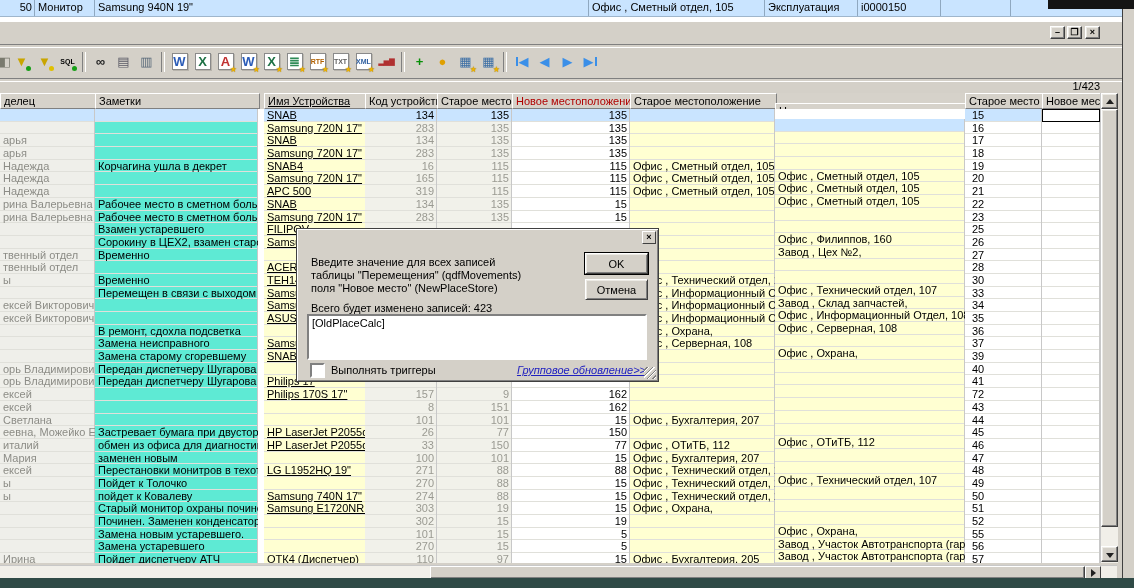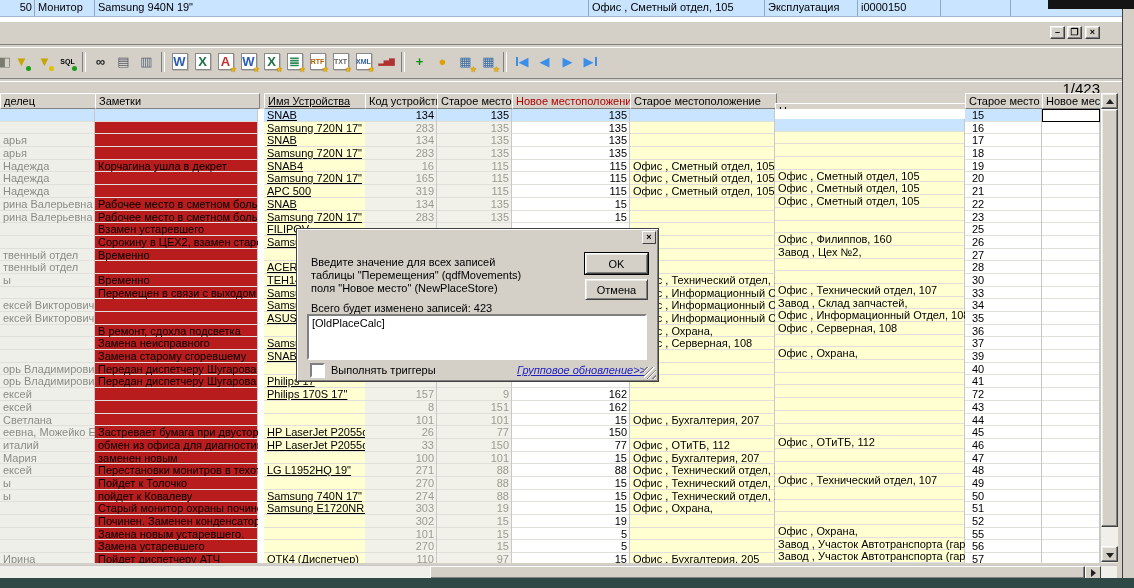--- a/index.html
+++ b/index.html
@@ -38,42 +38,42 @@
   .tb-btn .g.small{font-size:7px;font-weight:bold;letter-spacing:0;}
   .tb-btn .g.bold{font-weight:bold;}
   .tb-btn .doc{background:#FFF;border:1px solid #8A8A8A;width:14px;height:15px;display:flex;
     align-items:center;justify-content:center;font-weight:bold;box-shadow:1px 1px 0 #B8B4AC;}
   .tb-btn .star{position:absolute;right:0;bottom:-1px;font-size:8px;line-height:8px;color:#F0B400;text-shadow:0 0 1px #806000;}
   .tb-btn .dot{position:absolute;right:2px;bottom:2px;width:5px;height:5px;border-radius:50%;}
   .tb-btn .bar{display:inline-block;width:2px;height:9px;background:#3B8FE8;margin:0 1px;}
   .tb-sep{width:2px;height:20px;border-left:1px solid #808080;border-right:1px solid #FFF;margin:0 3px;flex:0 0 auto;}
   .tb-half{width:10px;overflow:hidden;}
 
-  .rec-counter{position:absolute;top:80px;right:34px;font-size:15px;}
+  .rec-counter{position:absolute;top:80px;right:34px;font-size:11px;}
 
   
   .grid-hdr{position:absolute;left:0;top:93px;width:1100px;height:16px;background:#D6D2CA;}
   .hcell{position:absolute;top:0;height:14px;line-height:14px;padding:0 3px;white-space:nowrap;overflow:hidden;
     background:#D6D2CA;border:1px solid;border-color:#FFF #808080 #808080 #FFF;box-sizing:content-box;}
   .hdr-red{color:#B00000;}
   .c-owner{left:0;width:95px;} .c-notes{left:95px;width:163px;} .c-device{left:264px;width:107px;text-decoration:underline;}
   .c-code{left:365px;width:72px;} .c-oldid{left:437px;width:75px;} .c-newid{left:512px;width:118px;}
   .c-oldloc{left:630px;width:145px;} .c-newloc{left:775px;width:190px;margin-top:10px;}
   .c-oldplace{left:965px;width:77px;} .c-newplace{left:1042px;width:58px;}
   .hcell.c-owner{width:89px;} .hcell.c-notes{width:157px;} .hcell.c-device{width:101px;}
   .hcell.c-code{width:66px;} .hcell.c-oldid{width:69px;} .hcell.c-newid{width:112px;}
   .hcell.c-oldloc{width:139px;} .hcell.c-newloc{width:184px;} .hcell.c-oldplace{width:71px;} .hcell.c-newplace{width:52px;}
 
   .grid-body{position:absolute;left:0;top:109px;width:1114px;height:454px;overflow:hidden;background:#FFF;}
   .row{position:relative;height:12.7px;}
   .cell{position:absolute;top:0;height:12.7px;line-height:12.5px;font-size:11px;padding:0 3px;
     white-space:nowrap;overflow:hidden;box-sizing:border-box;
     box-shadow:inset -1px 0 0 #C8C8C8, inset 0 -1px 0 #E0E0DA;}
   .cell.c-owner{background:#EFEFEA;color:#8C8C86;}
-  .cell.c-notes{background:#b91c1c;}
+  .cell.c-notes{background:#5eead4;}
   .cell.c-device{background:#FFFFD2;}
   .cell.c-code,.cell.c-oldid{background:#F1F1EA;color:#9A9A92;text-align:right;}
   .cell.c-newid{background:#FFF;text-align:right;}
   .cell.c-oldloc,.cell.c-newloc{background:#FFFFD2;}
   .cell.c-oldplace{background:#FFF;padding-left:7px;}
   .cell.c-newplace{background:#FFF;}
   .row.selected .cell{background:#C9E4FF;color:#000;}
   .row.selected .cell.c-newplace{background:#FFF;box-shadow:inset 0 0 0 1px #000;}
 
   

